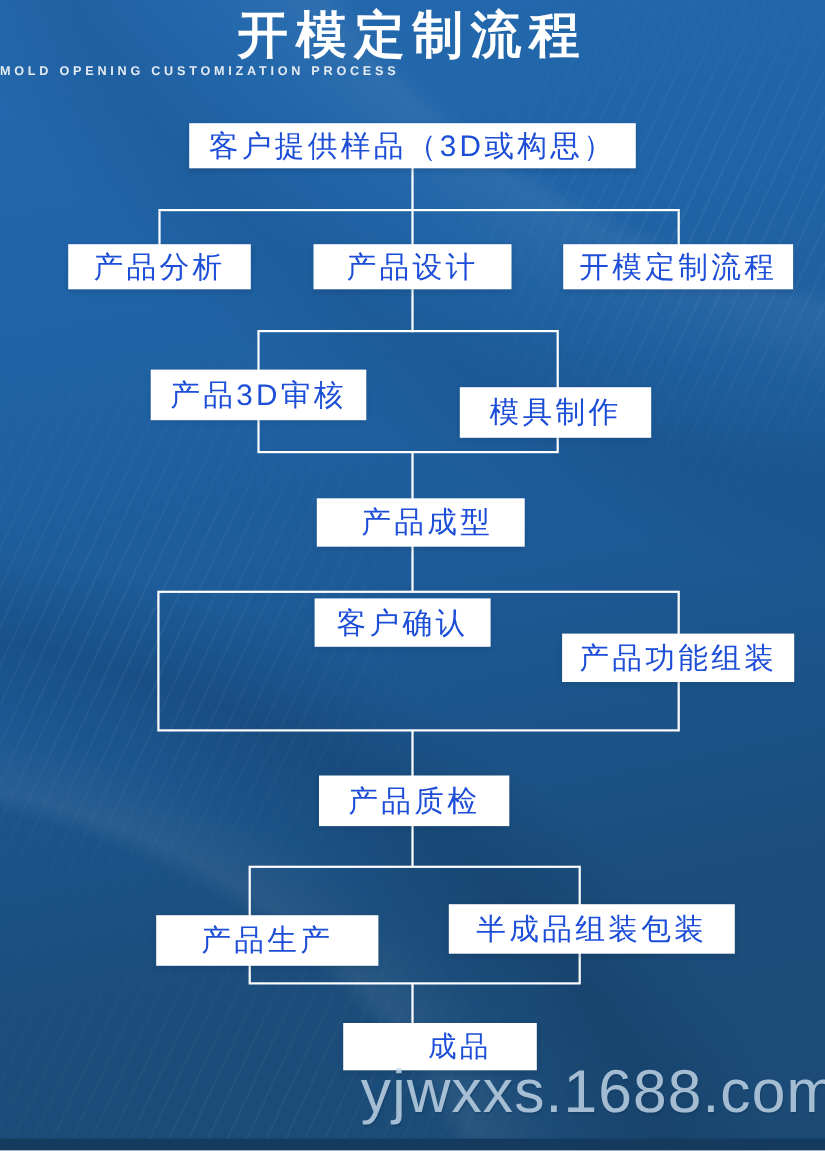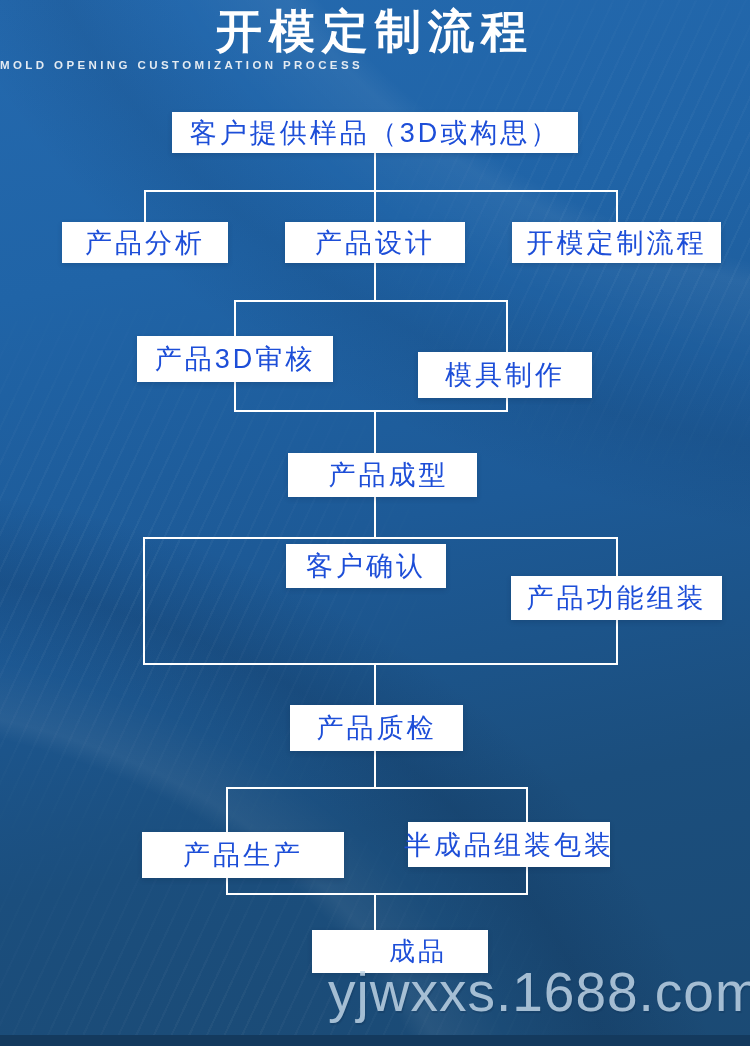--- a/index.html
+++ b/index.html
@@ -78,19 +78,19 @@
   <div class="node" style="left:62px;top:222px;width:166px;height:41px;">产品分析</div>
   <div class="node" style="left:285px;top:222px;width:180px;height:41px;">产品设计</div>
   <div class="node" style="left:512px;top:222px;width:209px;height:41px;">开模定制流程</div>
   <div class="node" style="left:137px;top:336px;width:196px;height:46px;">产品3D审核</div>
   <div class="node" style="left:418px;top:352px;width:174px;height:46px;">模具制作</div>
   <div class="node" style="left:288px;top:453px;width:177px;height:44px;padding-left:12px;">产品成型</div>
   <div class="node" style="left:286px;top:544px;width:160px;height:44px;">客户确认</div>
   <div class="node" style="left:511px;top:576px;width:211px;height:44px;">产品功能组装</div>
   <div class="node" style="left:290px;top:705px;width:173px;height:46px;">产品质检</div>
   <div class="node" style="left:142px;top:820px;width:202px;height:46px;margin-top:12px;">产品生产</div>
-  <div class="node" style="left:408px;top:822px;width:202px;height:45px;">半成品组装包装</div>
+  <div class="node" style="left:408px;top:822px;width:260px;height:45px;">半成品组装包装</div>
   <div class="node small" style="left:312px;top:930px;width:140px;height:43px;padding-left:36px;">成品</div>
 
   <div class="watermark">yjwxxs.1688.com</div>
 
   <div class="bottom-bar"></div>
 </div>
 
 </body></html>

